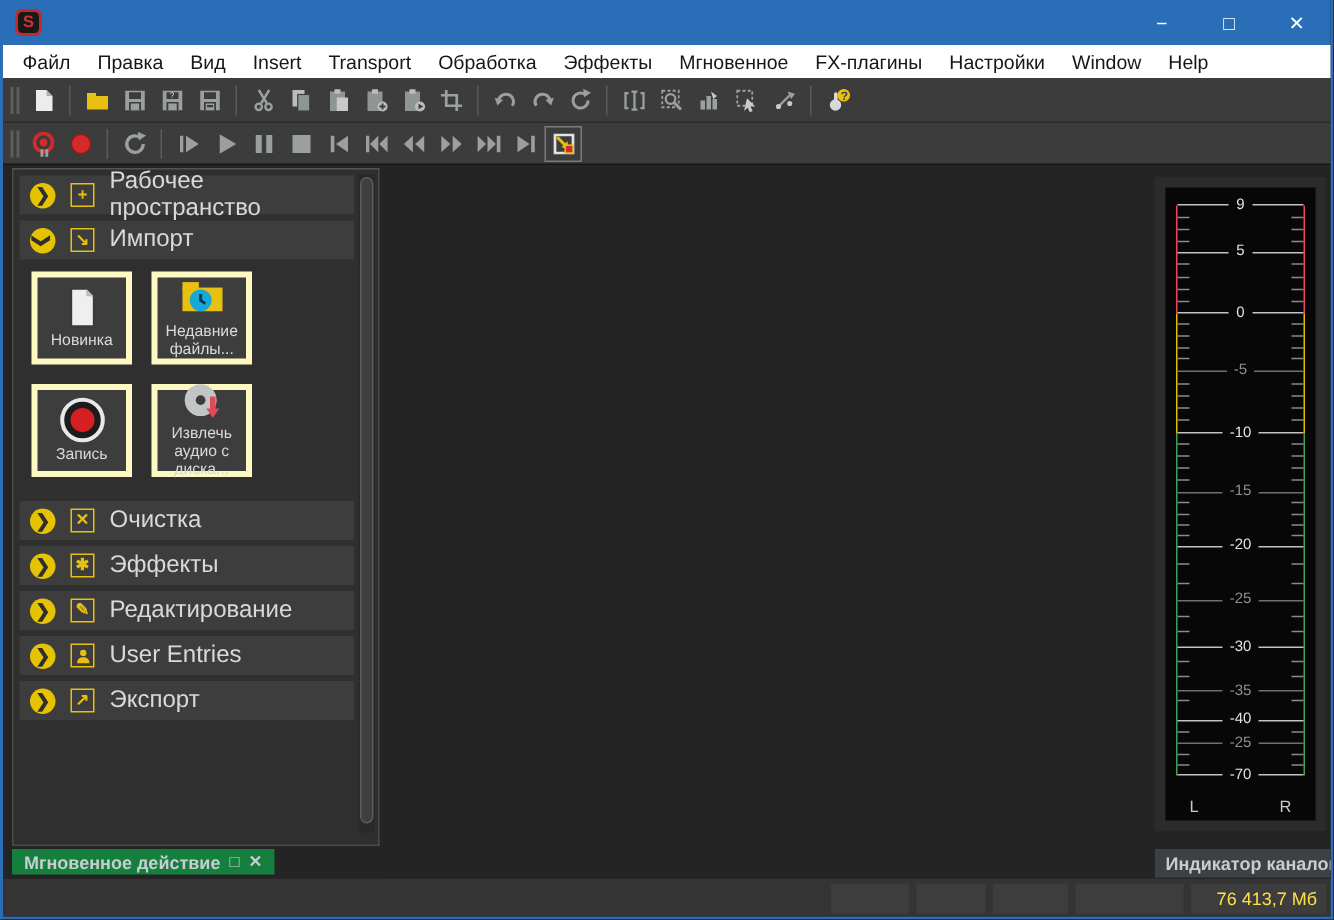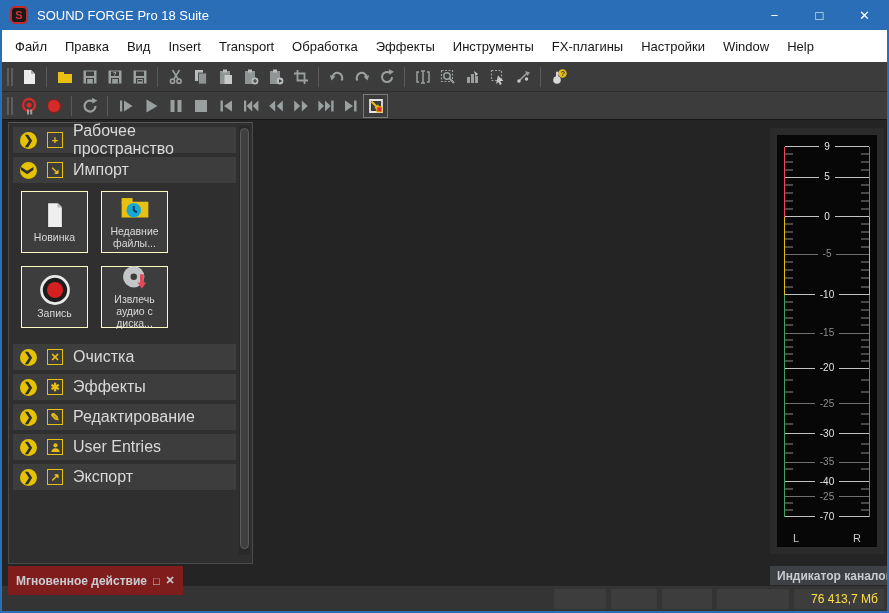--- a/index.html
+++ b/index.html
@@ -13,21 +13,21 @@
   .titlebar { height: 30px; background: #2a6eb7; display: flex; align-items: center; flex: none; color: #fff; }
   .app-icon { width: 18px; height: 18px; margin-left: 8px; background: #191919; border: 2px solid #c32a2a;
               border-radius: 5px; display: flex; align-items: center; justify-content: center;
               color: #d33131; font-weight: bold; font-size: 11px; line-height: 1; }
   .title-text { margin-left: 9px; font-size: 13px; }
   .win-controls { margin-left: auto; display: flex; height: 100%; }
   .win-btn { width: 45px; height: 100%; display: flex; align-items: center; justify-content: center;
              font-size: 13px; color: #fff; cursor: default; }
 
   
-  .menubar { height: 32px; background: #ffffff; display: flex; align-items: center; flex: none; padding-left: 4px; }
+  .menubar { height: 22px; background: #ffffff; display: flex; align-items: center; flex: none; padding-left: 4px; }
   .mi { padding: 2px 9px; font-size: 13px; color: #161616; }
 
   
   .toolbar { height: 30px; background: #3c3c3c; display: flex; align-items: center; flex: none; padding-left: 4px; border-bottom: 1px solid #2c2c2c;}
   .transportbar { height: 28px; background: #3c3c3c; display: flex; align-items: center; flex: none; padding-left: 4px; border-bottom: 1px solid #161616;}
   .grip { width: 6px; height: 18px; margin: 0 3px 0 1px;
           border-left: 2px solid #5d5d5d; border-right: 2px solid #5d5d5d; }
   .tbtn { width: 25px; height: 24px; display: flex; align-items: center; justify-content: center; }
   .tsep { width: 1px; height: 20px; background: #5a5a5a; margin: 0 5px; }
   .tbtn.boxed { border: 1px solid #7a7a7a; }
@@ -43,29 +43,29 @@
                 padding-left: 7px; margin-top: 4px; }
   .sec-header:first-child { margin-top: 2px; }
   .chev { width: 17px; height: 17px; border-radius: 50%; background: #e6c300; color: #2e2e2e;
           display: flex; align-items: center; justify-content: center; font-weight: 900; font-size: 12px;
           flex: none; line-height: 1; }
   .chev.down { transform: rotate(90deg); }
   .sec-icon { width: 16px; height: 16px; border: 1.5px solid #e8c011; display: flex; align-items: center;
               justify-content: center; color: #e8c011; font-size: 11px; font-weight: bold; flex: none; line-height: 1; }
   .sec-label { font-size: 16px; color: #d9d9d9; }
   .import-grid { display: flex; flex-wrap: wrap; gap: 13px; padding: 8px 2px 12px 8px; }
-  .action-btn { width: 67px; height: 62px; background: #3d3d3d; border: 1px solid #fef9c3;
+  .action-btn { width: 67px; height: 62px; background: #3d3d3d; border: 4px solid #fef9c3;
                 display: flex; flex-direction: column; align-items: center; justify-content: center; gap: 2px; }
   .action-label { font-size: 10.5px; color: #dadada; text-align: center; line-height: 1.12; }
   .vscroll { position: absolute; top: 3px; right: 2px; bottom: 8px; width: 11px; background: #292929; }
   .vthumb { position: absolute; top: 2px; bottom: 6px; left: 1px; right: 1px; background: #3f3f3f;
             border: 1px solid #5d5d5d; border-radius: 5px; }
 
   .tab-row { height: 19px; display: flex; align-items: flex-start; flex: none; margin-top: 2px; }
-  .panel-tab { background: #7f1d1d; height: 29px; display: flex; align-items: center; gap: 6px; padding: 0 8px;
+  .panel-tab { background: #15803d; height: 17px; display: flex; align-items: center; gap: 6px; padding: 0 8px;
                font-size: 12px; font-weight: bold; color: #c9cdd2; }
   .panel-tab .tabico { font-weight: bold; font-size: 11px; color: #c9cdd2; }
 
   
   .workspace { flex: 1; background: #242424; }
 
   
   .right-dock { width: 117px; flex: none; display: flex; flex-direction: column; }
   .meter-panel { flex: 1; background: #2b2b2b; margin: 8px 3px 10px 0; padding: 7px; }
   .meter-black { width: 100%; height: 100%; background: #070707; position: relative; }
@@ -98,37 +98,36 @@
 </style>
 </head>
 <body>
 
 <div class="window">
 
   <div class="titlebar">
     <div class="app-icon">
       <span>S</span>
     </div>
-    <span class="title-text">SOUND FORGE Pro 18 Suite</span>
     <div class="win-controls">
       <div class="win-btn">−</div>
       <div class="win-btn">□</div>
       <div class="win-btn">✕</div>
     </div>
   </div>
 
   <div class="menubar">
     <span class="mi">Файл</span>
     <span class="mi">Правка</span>
     <span class="mi">Вид</span>
     <span class="mi">Insert</span>
     <span class="mi">Transport</span>
     <span class="mi">Обработка</span>
     <span class="mi">Эффекты</span>
-    <span class="mi">Инструменты</span>
+    <span class="mi">Мгновенное</span>
     <span class="mi">FX-плагины</span>
     <span class="mi">Настройки</span>
     <span class="mi">Window</span>
     <span class="mi">Help</span>
   </div>
 
   <div class="toolbar">
     <div class="grip"></div>
     <div class="tbtn">
       <svg width="18" height="18" viewBox="0 0 18 18">

